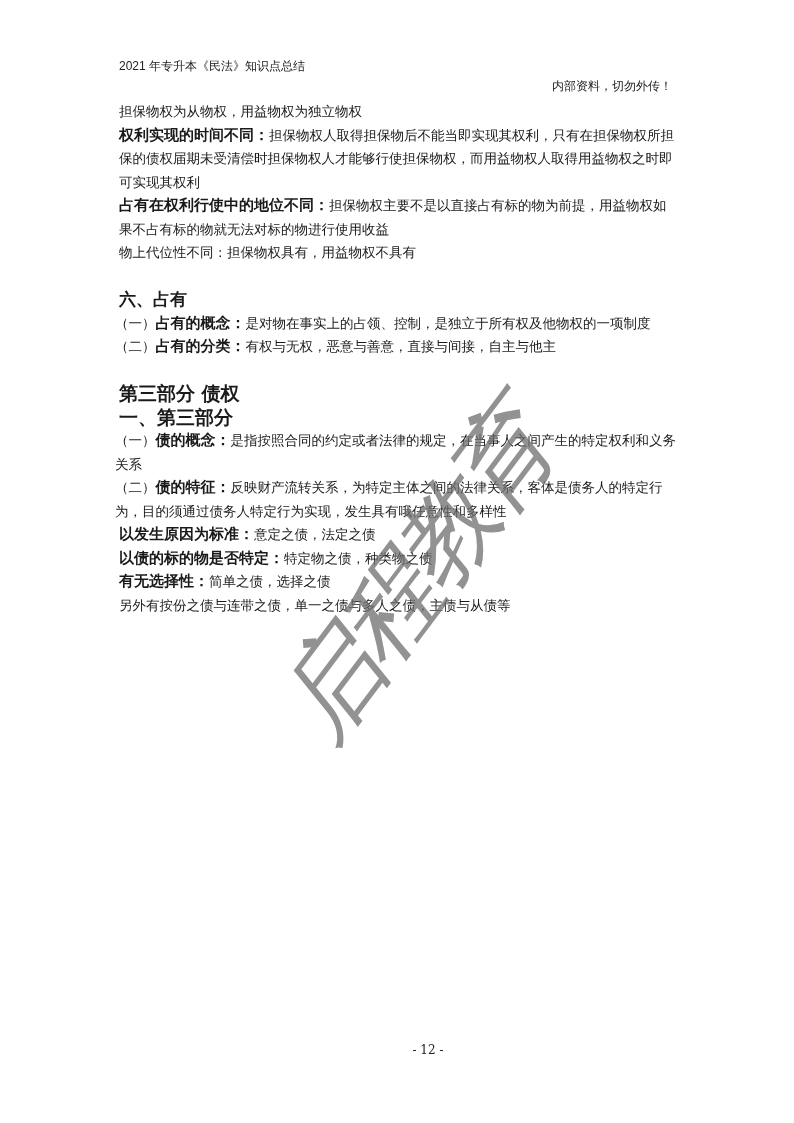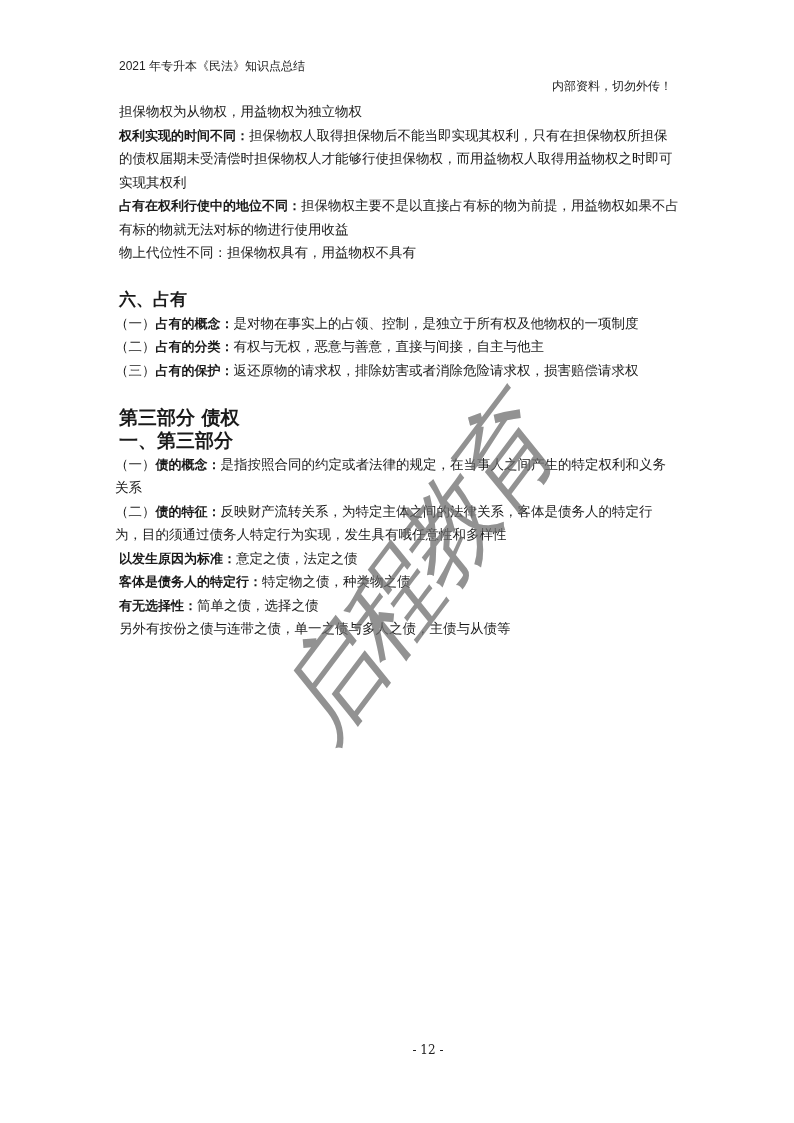--- a/index.html
+++ b/index.html
@@ -37,22 +37,22 @@
       top: 100px;
       width: 560px;
       font-size: 13.5px;
       line-height: 23.5px;
     }
     .content p {
       margin: 0;
     }
     .content .bold {
       font-weight: bold;
-      font-family: Liberation Sans, sans-serif;
-      font-size: 13px;
+      font-family: Liberation Serif, serif;
+      font-size: 15px;
     }
     .content .gap {
       height: 23.5px;
     }
     .content .heading {
       font-weight: bold;
       font-family: "DejaVu Sans", "Liberation Sans", sans-serif;
       font-size: 19px;
     }
     .content .heading-light {
@@ -114,36 +114,35 @@
   <p>物上代位性不同：担保物权具有，用益物权不具有</p>
 
   <div class="gap"></div>
 
   <p class="heading-light">六、占有</p>
 
   <p class="indent"><span>（一）</span><span class="bold">占有的概念：</span><span>是对物在事实上的占领、控制，是独立于所有权及他物权的一项制度</span></p>
 
   <p class="indent"><span>（二）</span><span class="bold">占有的分类：</span><span>有权与无权，恶意与善意，直接与间接，自主与他主</span></p>
 
-  <p class="indent"><span>（三）</span><span class="bold">占有的保护：</span><span>返还原物的请求权，排除妨害或者消除危险请求权，损害赔偿请求权</span></p>
 
   <div class="gap"></div>
 
   <p class="heading">第三部分  债权</p>
 
   <p class="heading">一、第三部分</p>
 
   <p class="indent"><span>（一）</span><span class="bold">债的概念：</span><span>是指按照合同的约定或者法律的规定，在当事人之间产生的特定权利和义务关系</span></p>
 
   <p class="indent"><span>（二）</span><span class="bold">债的特征：</span><span>反映财产流转关系，为特定主体之间的法律关系，客体是债务人的特定行　 为，目的须通过债务人特定行为实现，发生具有哦任意性和多样性</span></p>
 
 
   <p><span class="bold">以发生原因为标准：</span><span>意定之债，法定之债</span></p>
 
-  <p><span class="bold">客体是债务人的特定行：</span><span>特定物之债，种类物之债</span></p>
+  <p><span class="bold">以债的标的物是否特定：</span><span>特定物之债，种类物之债</span></p>
 
   <p><span class="bold">有无选择性：</span><span>简单之债，选择之债</span></p>
 
   <p>另外有按份之债与连带之债，单一之债与多人之债，主债与从债等</p>
 </div>
 
 <div class="watermark">
   <div class="watermark-inner">启程教育</div>
 </div>
 

